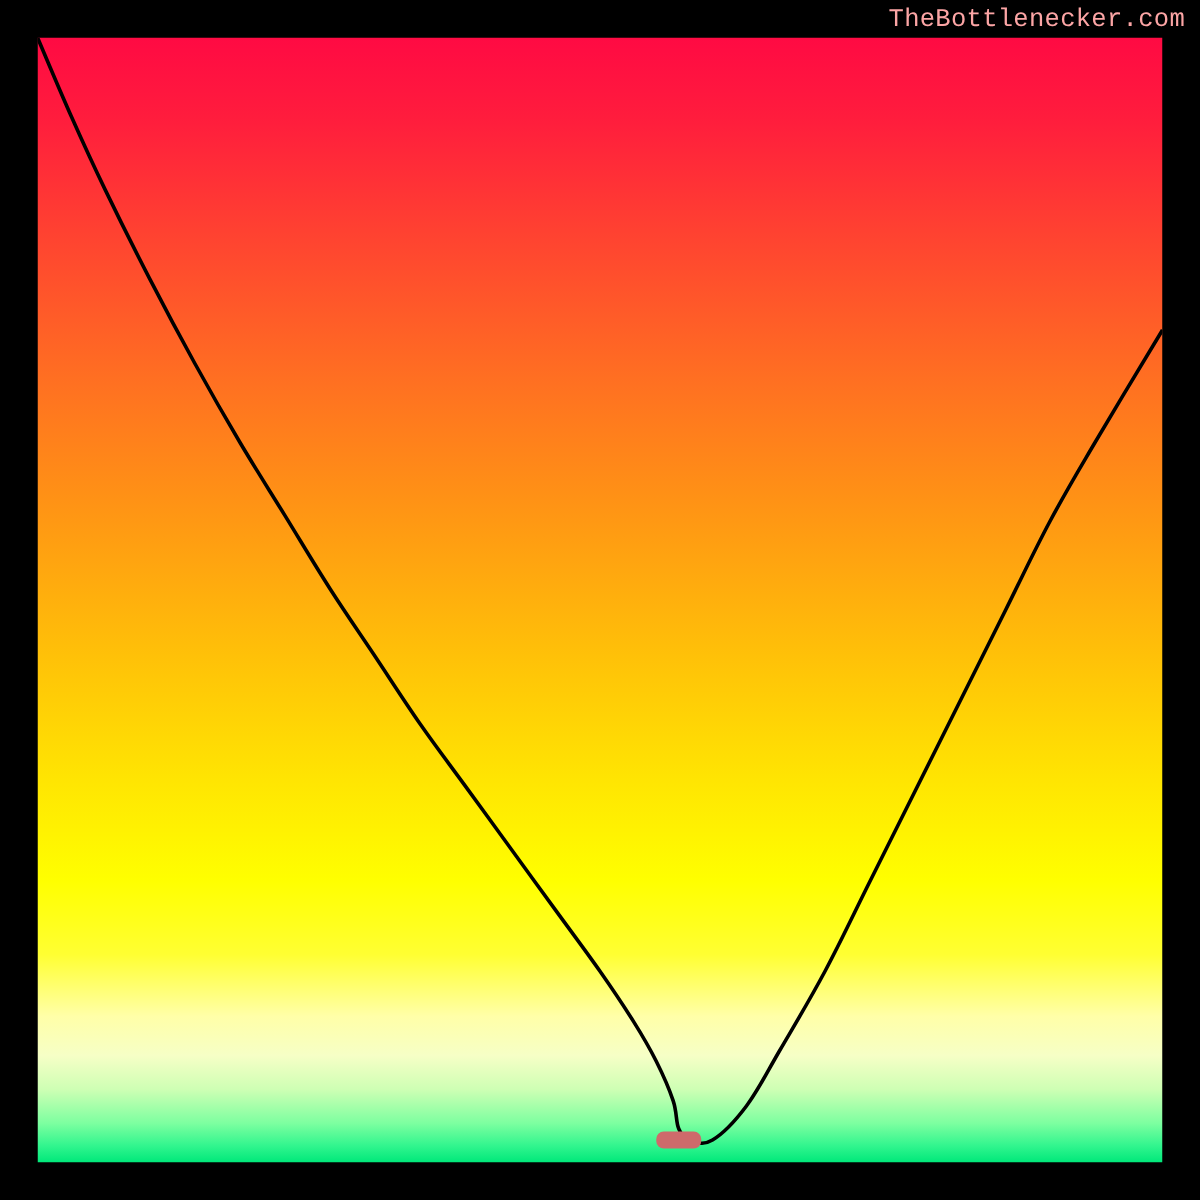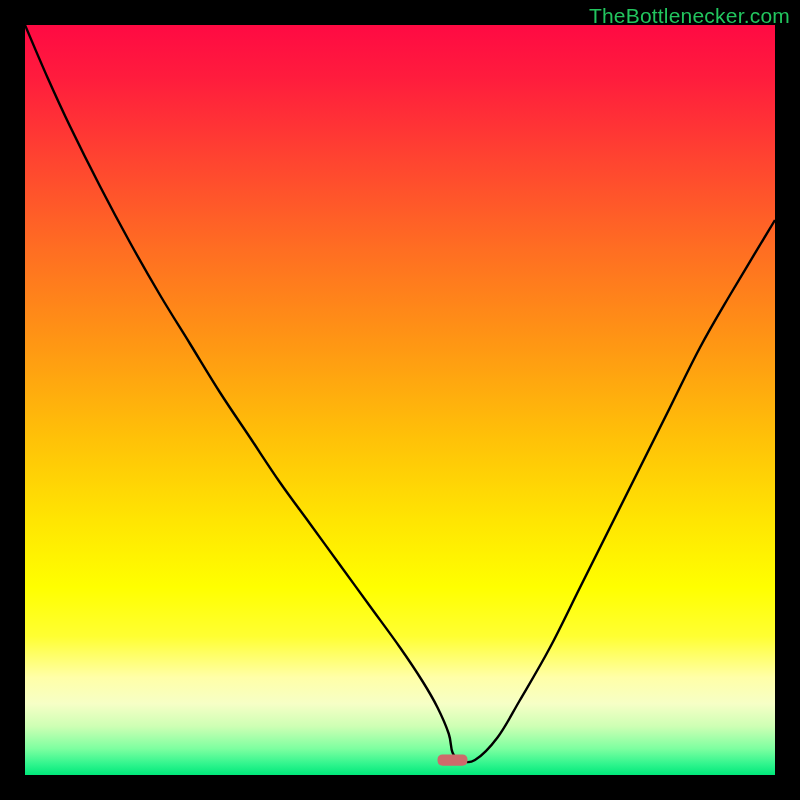--- a/index.html
+++ b/index.html
@@ -26,24 +26,25 @@
   }
   .plot-area svg {
     display: block;
     width: 100%;
     height: 100%;
   }
   .attribution {
     position: absolute;
     top: 4px;
     right: 10px;
-    color: #22c55e;
-    font-size: 21px;
+    color: #fca5a5;
+    font-size: 17px;
     font-weight: 500;
     letter-spacing: 0.2px;
+    font-family: Liberation Mono, monospace;
   }
 </style>
 </head>
 <body>
 
 <div class="frame">
   <div class="attribution">TheBottlenecker.com</div>
 
   <div class="plot-area">
     <svg viewBox="0 0 750 750" preserveAspectRatio="none">

